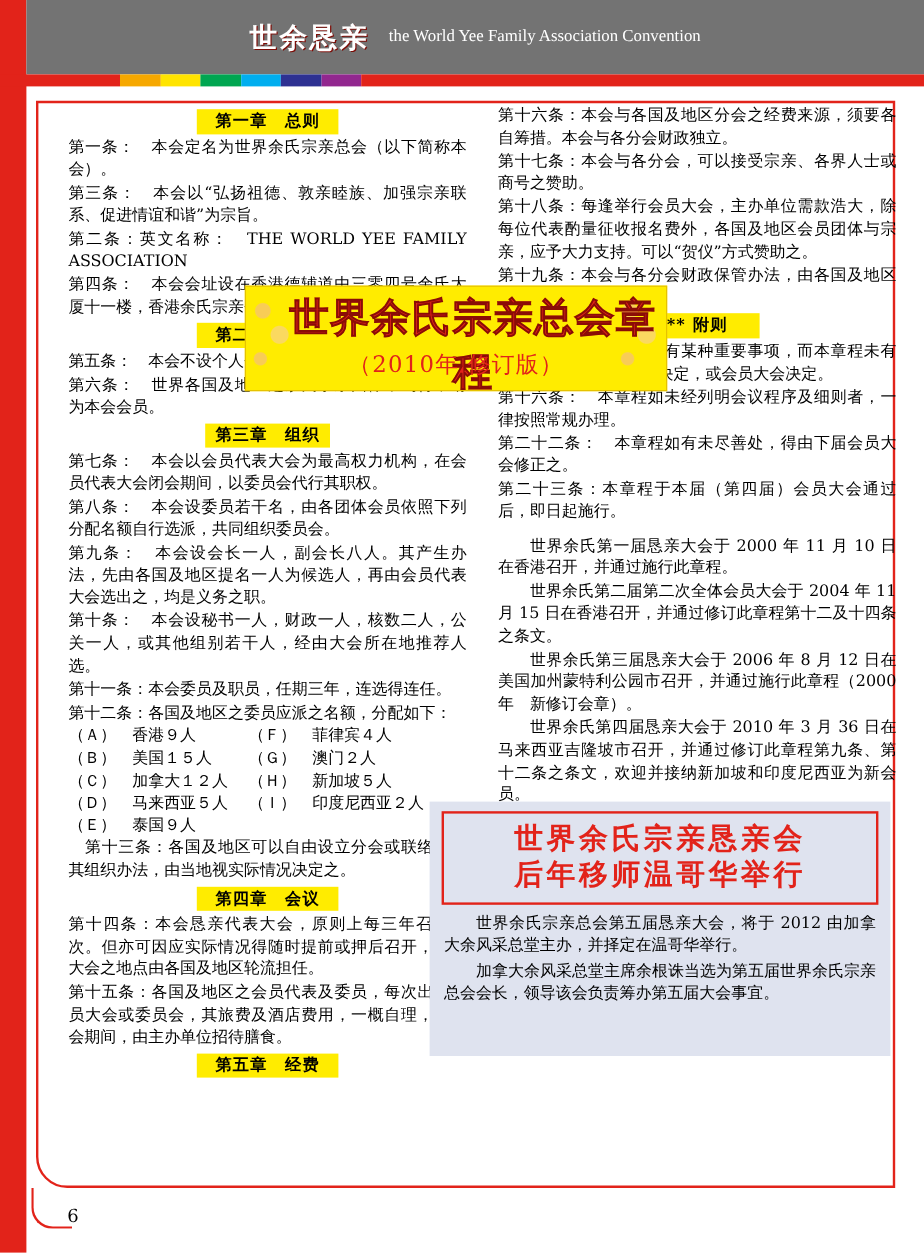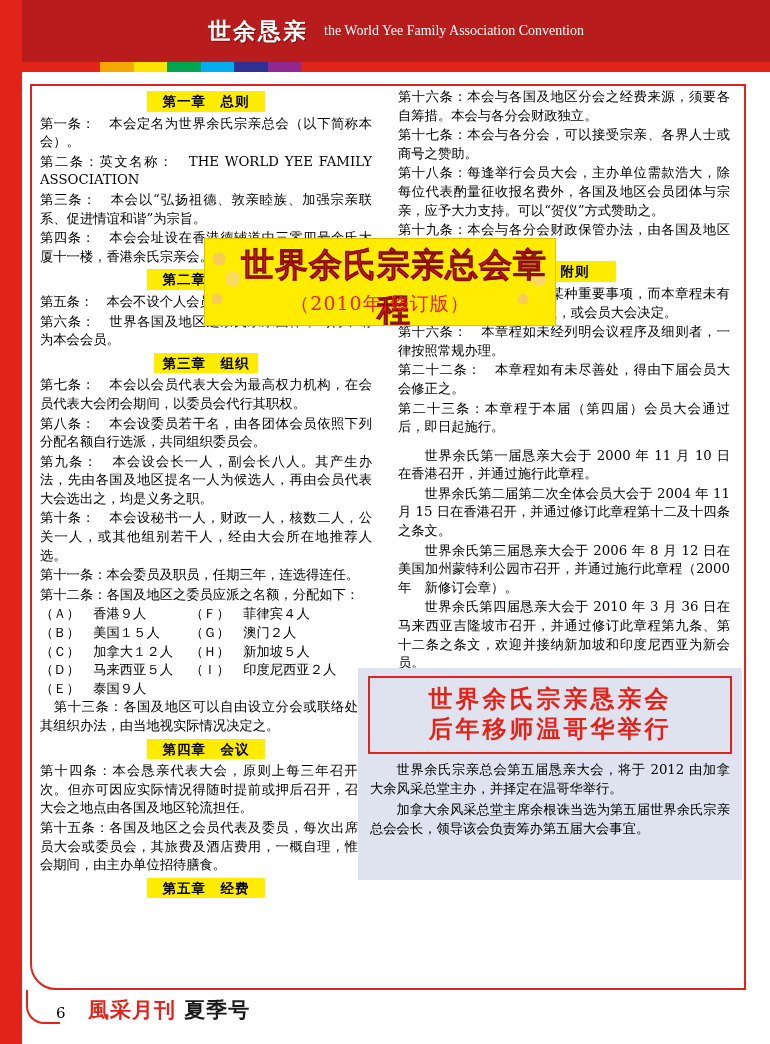--- a/index.html
+++ b/index.html
@@ -15,21 +15,21 @@
   .page {
     position: absolute; inset: 0;
     background: #ffffff;
   }
   .left-red-bar {
     position: absolute; left: 0; top: 0; width: 22px; height: 1044px;
     background: #e2231a;
   }
   .header {
     position: absolute; left: 22px; top: 0; right: 0; height: 62px;
-    background: #b91c1c;
+    background: #737373;
   }
   .header-inner {
     position: absolute; left: 0; top: 0; right: 0; bottom: 0;
     display: flex; align-items: center; justify-content: center;
   }
   .header-cn {
     color: #ffffff; font-size: 23px; letter-spacing: 2px;
     font-family: "DejaVu Serif", "Liberation Serif", serif;
     font-weight: bold;
     text-shadow: 1px 1px 0 #7d0d07;
@@ -53,21 +53,21 @@
   .rainbow .c7 { background:#e2231a; flex-grow: 14; }
 
   .inner-border {
     position: absolute;
     left: 30px; top: 84px; width: 716px; height: 906px;
     border: 2px solid #e2231a;
     border-radius: 0 0 0 26px;
   }
   
   .content {
-    position: absolute; left: 40px; top: 88px; width: 690px; height: 900px;
+    position: absolute; left: 57px; top: 88px; width: 690px; height: 900px;
   }
   .col {
     position: absolute; top: 0; width: 332px;
     font-size: 13.3px; line-height: 18.6px; color: #000;
     text-align: justify;
   }
   .col-left { left: 0; }
   .col-right { left: 358px; }
 
   p.para {
@@ -196,22 +196,22 @@
       <span class="c7"></span>
   </div>
 
   <div class="inner-border"></div>
 
   <div class="content">
 
     <div class="col col-left">
       <div class="chap-title small">第一章　总则</div>
       <p class="para">第一条：　本会定名为世界余氏宗亲总会（以下简称本会）。</p>
+      <p class="para">第三条：　本会以“弘扬祖德、敦亲睦族、加强宗亲联系、促进情谊和谐”为宗旨。</p>
       <p class="para">第二条：英文名称：　THE WORLD YEE FAMILY ASSOCIATION</p>
-      <p class="para">第三条：　本会以“弘扬祖德、敦亲睦族、加强宗亲联系、促进情谊和谐”为宗旨。</p>
       <p class="para">第四条：　本会会址设在香港德辅道中三零四号余氏大厦十一楼，香港余氏宗亲会。</p>
 
       <div class="chap-title small">第二章　会员</div>
       <p class="para">第五条：　本会不设个人会员，以团体会员为单位。</p>
       <p class="para">第六条：　世界各国及地区之余氏宗亲团体，均得申请为本会会员。</p>
 
       <div class="chap-title fuze">第三章　组织</div>
       <p class="para">第七条：　本会以会员代表大会为最高权力机构，在会员代表大会闭会期间，以委员会代行其职权。</p>
       <p class="para">第八条：　本会设委员若干名，由各团体会员依照下列分配名额自行选派，共同组织委员会。</p>
       <p class="para">第九条：　本会设会长一人，副会长八人。其产生办法，先由各国及地区提名一人为候选人，再由会员代表大会选出之，均是义务之职。</p>
@@ -270,19 +270,15 @@
     </div>
     <div class="promo-body">
       <p>世界余氏宗亲总会第五届恳亲大会，将于 2012 由加拿大余风采总堂主办，并择定在温哥华举行。</p>
       <p>加拿大余风采总堂主席余根诛当选为第五届世界余氏宗亲总会会长，领导该会负责筹办第五届大会事宜。</p>
     </div>
   </div>
 
   <div class="footer">
     <div class="corner-swirl"></div>
     <div class="pg-num">6</div>
-    <div class="foot-title">
-      <span>風采月刊</span>
-      <span class="dark">夏季号</span>
-    </div>
   </div>
 
 </div>
 
 </body></html>

